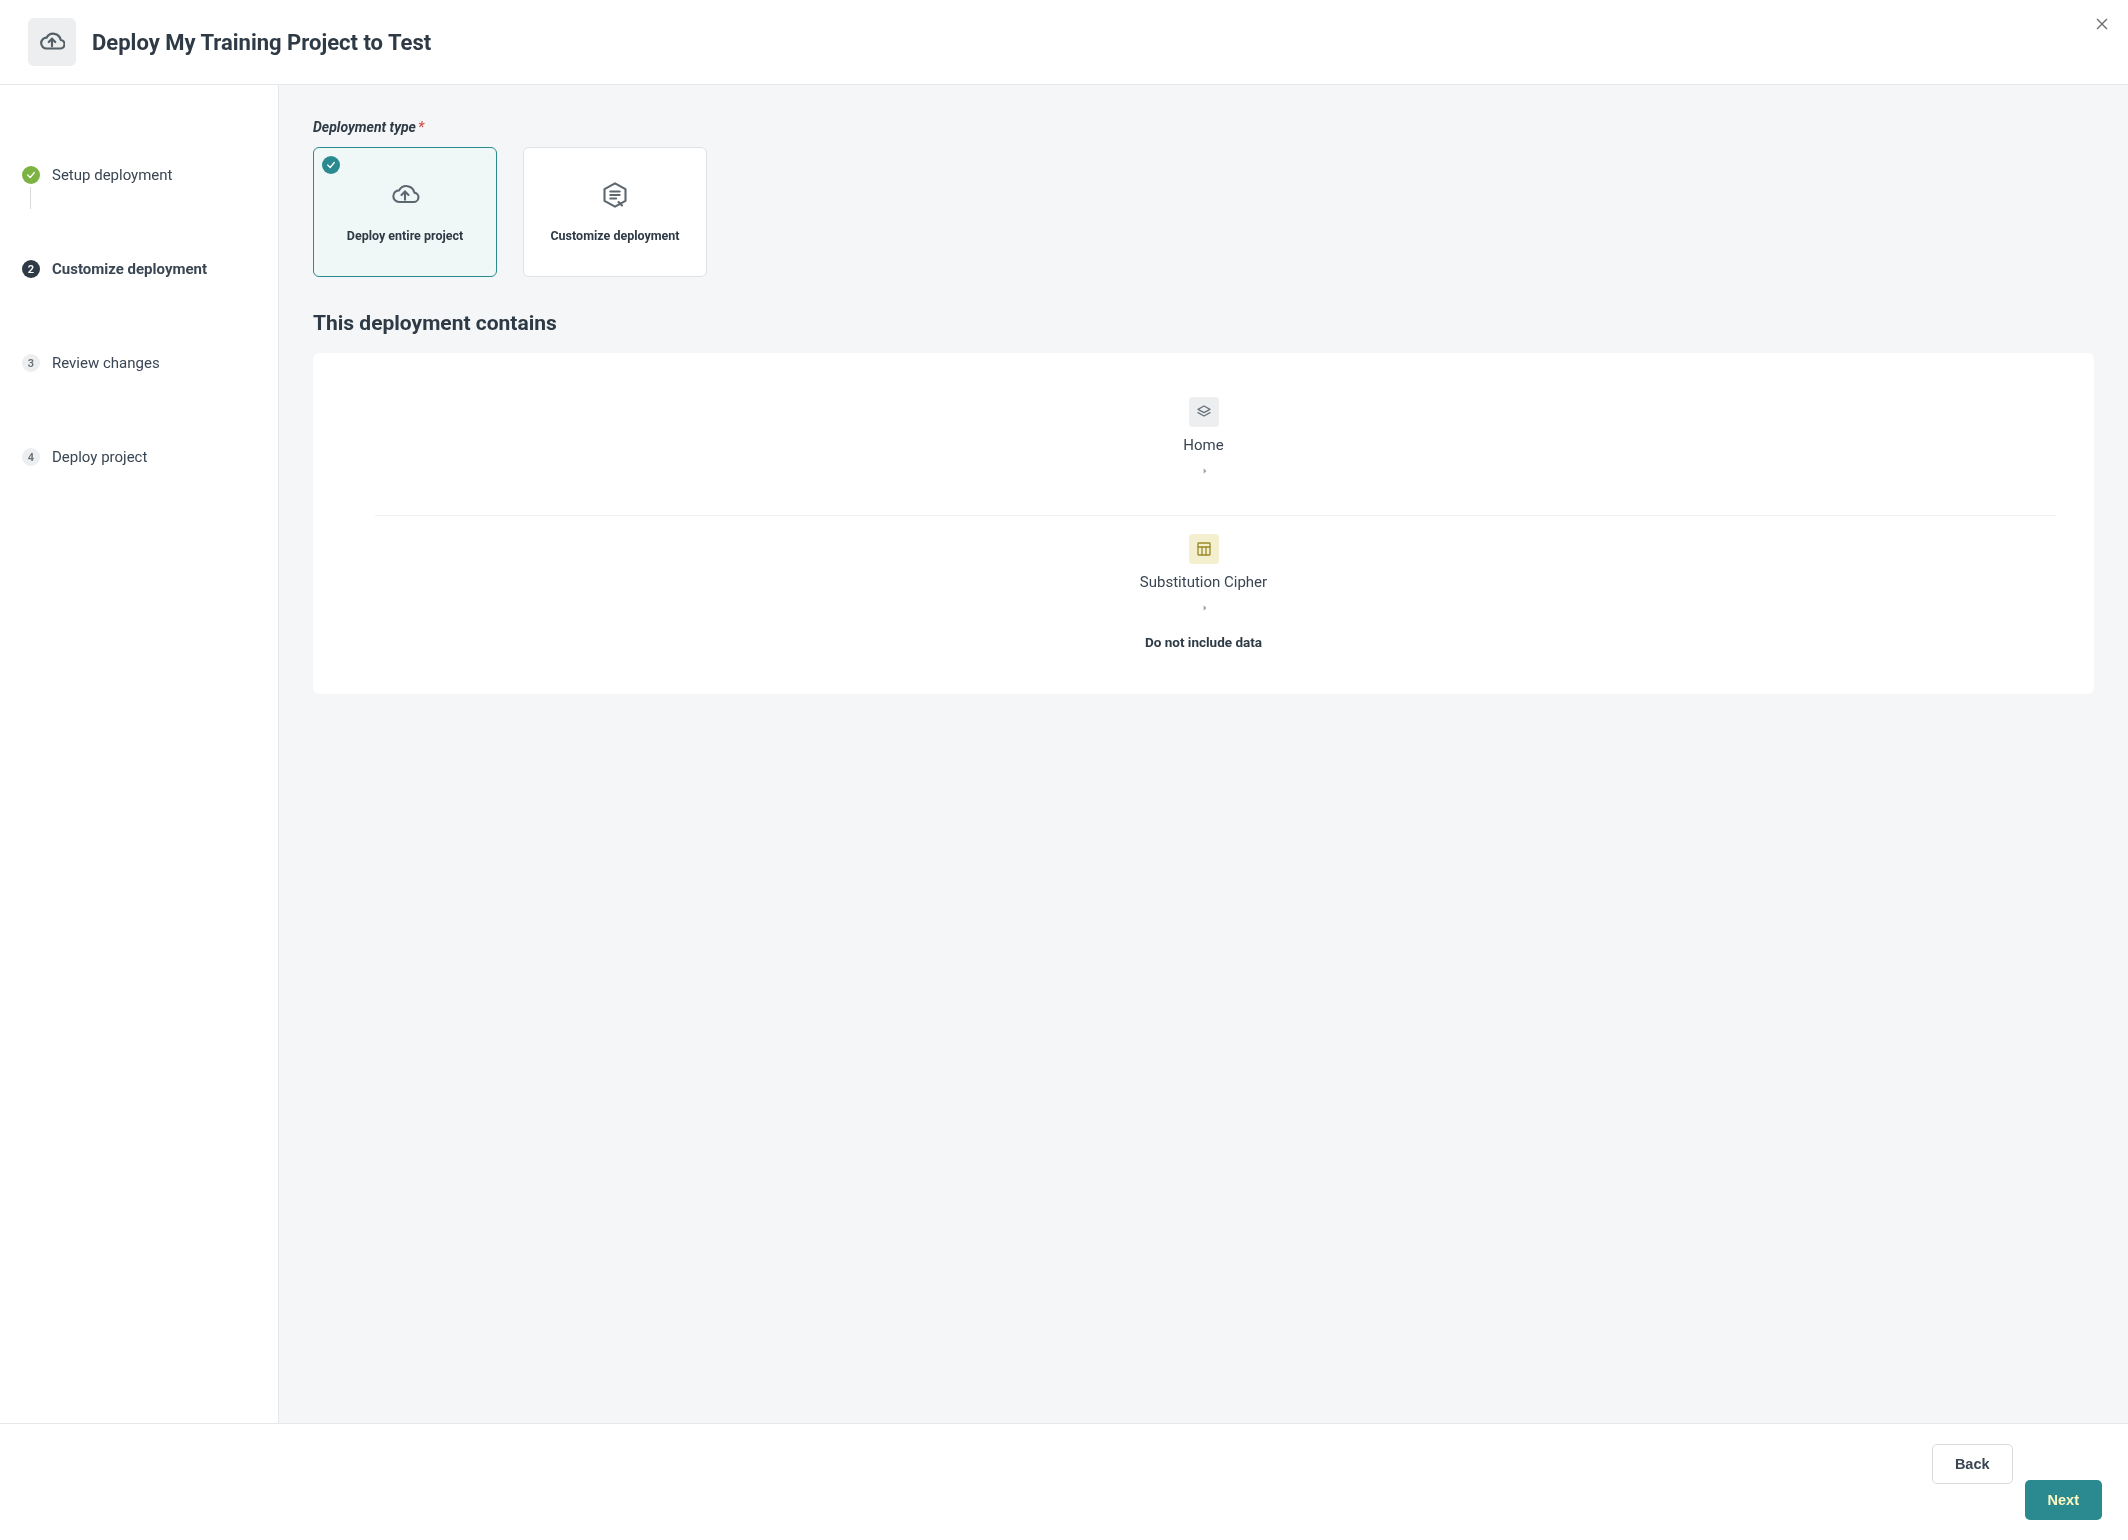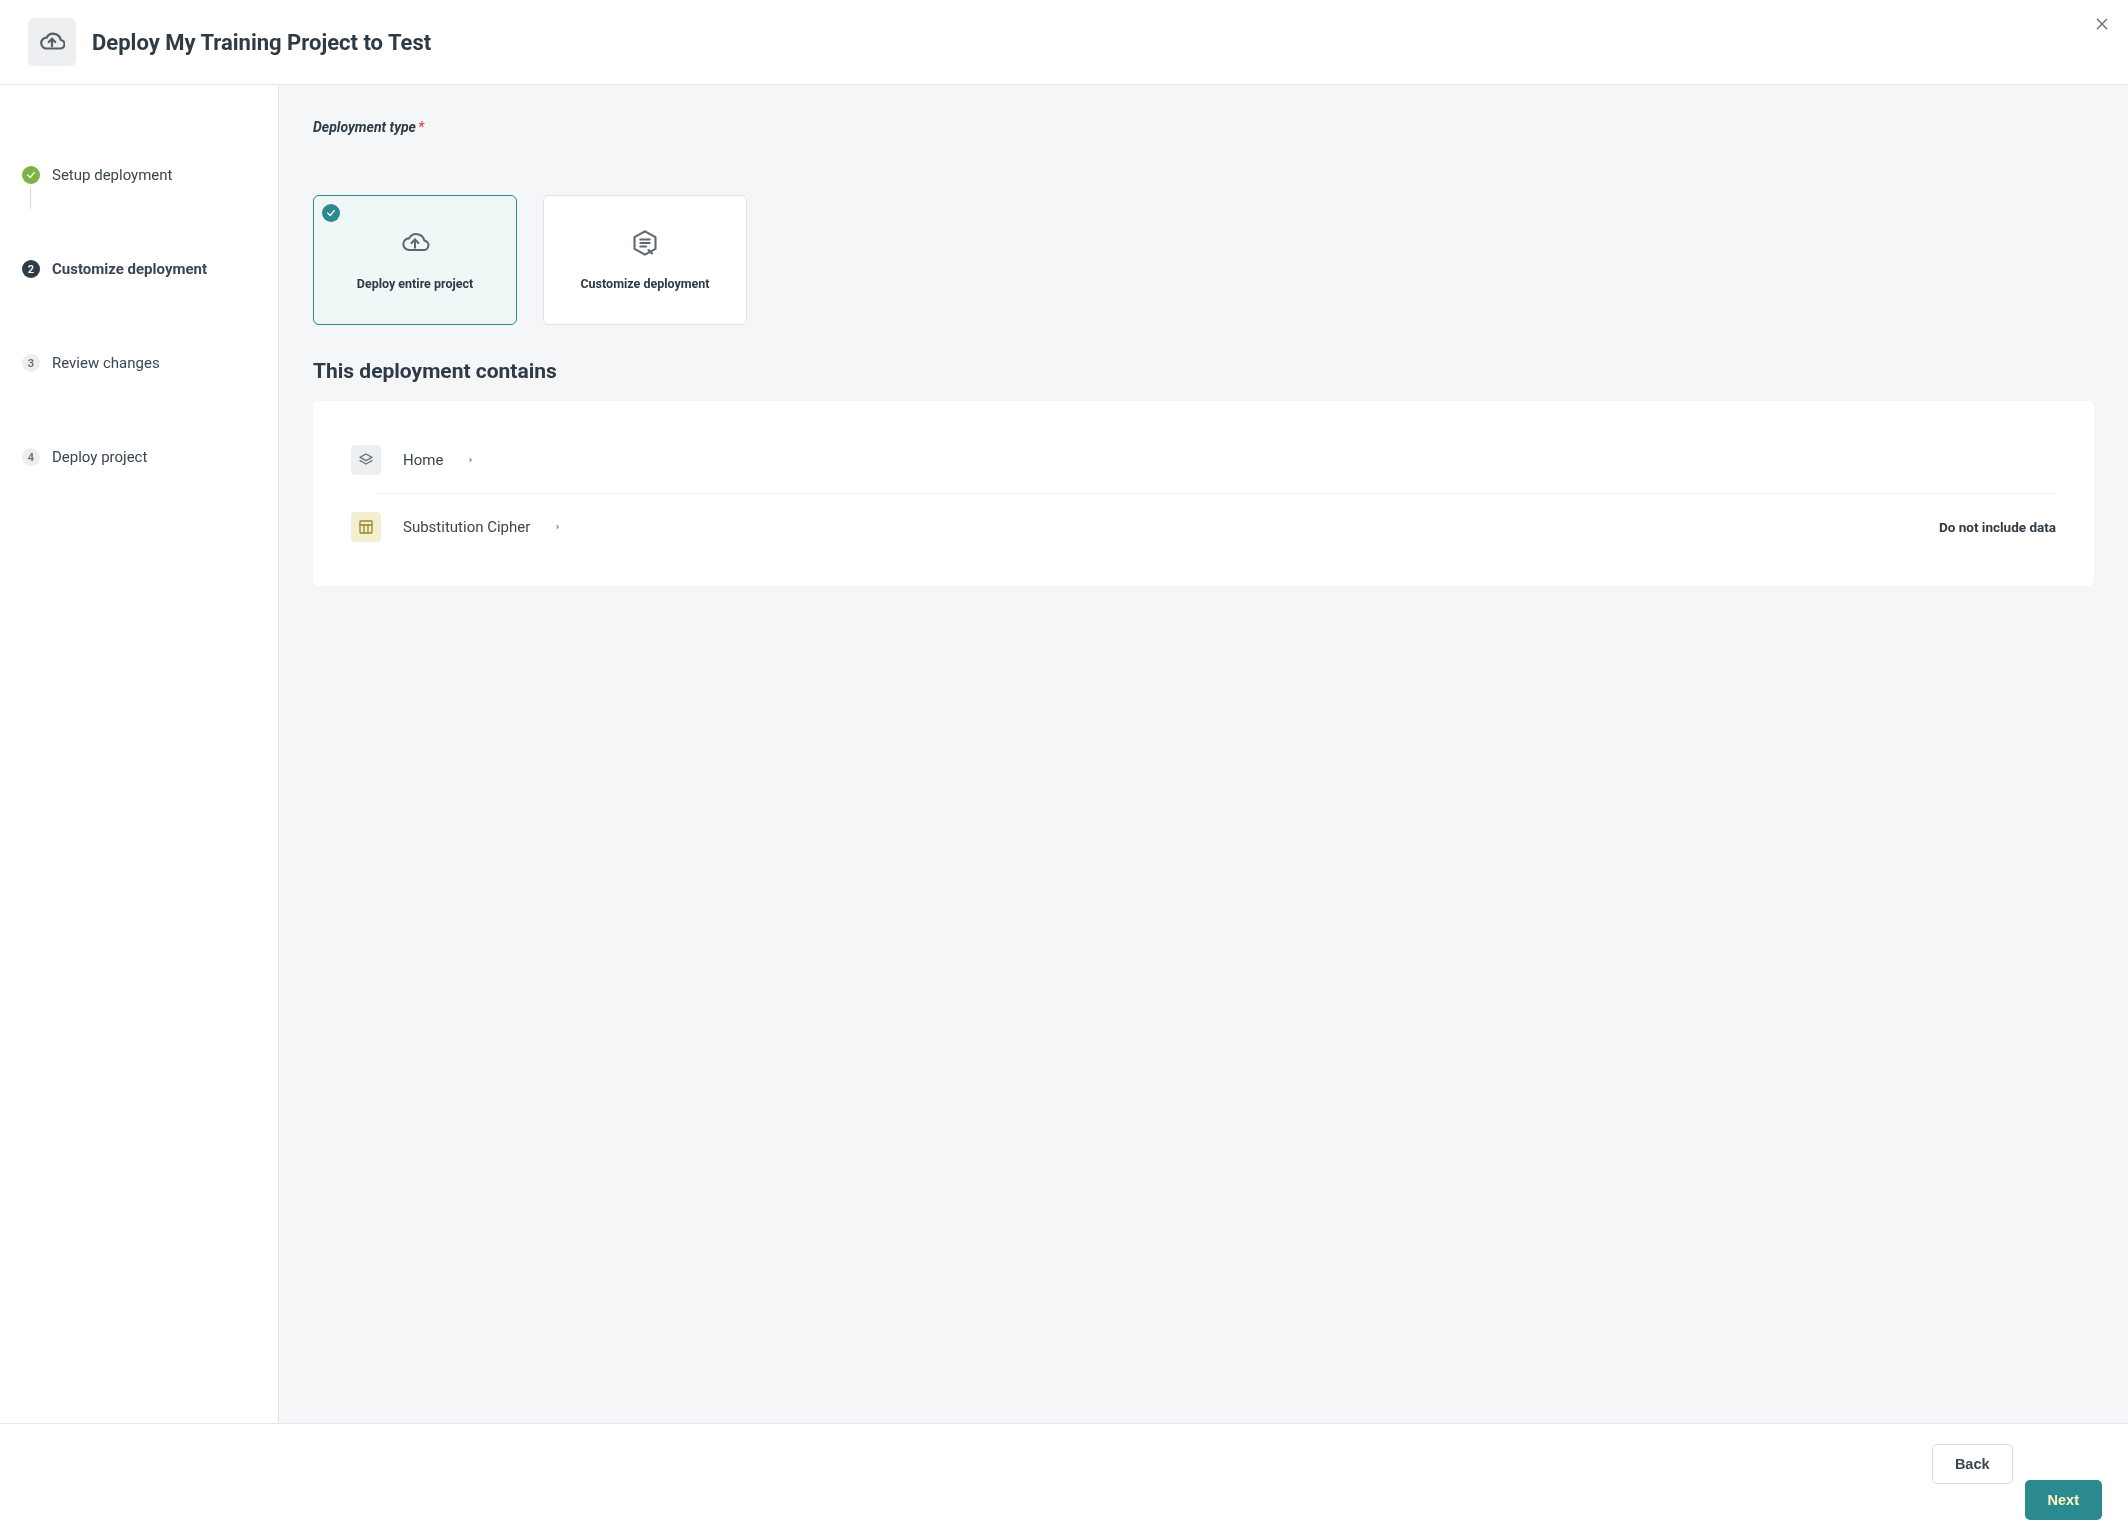--- a/index.html
+++ b/index.html
@@ -72,26 +72,26 @@
     background: #f4f6f7;
     padding: 34px 34px 34px 34px;
     overflow-y: auto;
     border-left: 1px solid #e5e8eb;
   }
   .section-label { font-size: 14px; font-weight: 700; color: #2e3a45; margin-bottom: 12px; font-style: italic; }
   .required-star { color: #d9534f; margin-left: 2px; font-weight: 700; }
 
   .type-cards { display: flex; gap: 26px; margin-bottom: 34px; }
   .type-card {
-    width: 204px; height: 130px;
+    width: 184px; height: 130px;
     border-radius: 6px; border: 1px solid #dfe3e6;
     background: #ffffff;
     display: flex; flex-direction: column;
     align-items: center; justify-content: center; gap: 16px;
-    position: relative; cursor: pointer; margin-top: 48px;
+    position: relative; cursor: pointer;
   }
   .type-card.selected {
     border-color: #2b8a8f;
     background: #f0f8f7;
   }
   .type-card .check {
     position: absolute; top: 8px; left: 8px;
     width: 18px; height: 18px; border-radius: 50%;
     background: #2b8a8f; color: #fff;
     display: none; align-items: center; justify-content: center;
@@ -102,23 +102,24 @@
   .type-card .card-label { font-size: 12.5px; font-weight: 700; color: #2e3a45; }
 
   .section-title { font-size: 21px; font-weight: 700; color: #2e3a45; margin-bottom: 18px; }
 
   .contents-panel {
     background: #ffffff;
     border-radius: 6px;
     padding: 26px 38px;
   }
   .content-row {
-    display: flex; align-items: center; gap: 22px;
+    display: flex; align-items: center; gap: 9px;
     padding: 18px 0;
     cursor: pointer;
+    flex-direction: column;
   }
   .content-row + .content-sep { height: 1px; background: #edeff1; margin-left: 24px; }
   .content-icon {
     width: 30px; height: 30px; border-radius: 4px;
     display: flex; align-items: center; justify-content: center;
     flex-shrink: 0;
   }
   .content-icon.home { background: #eceeef; color: #6b757d; }
   .content-icon.cipher { background: #f4efcf; color: #9a8a2a; }
   .content-name { font-size: 15px; color: #3a4653; flex: 0 0 auto; }

